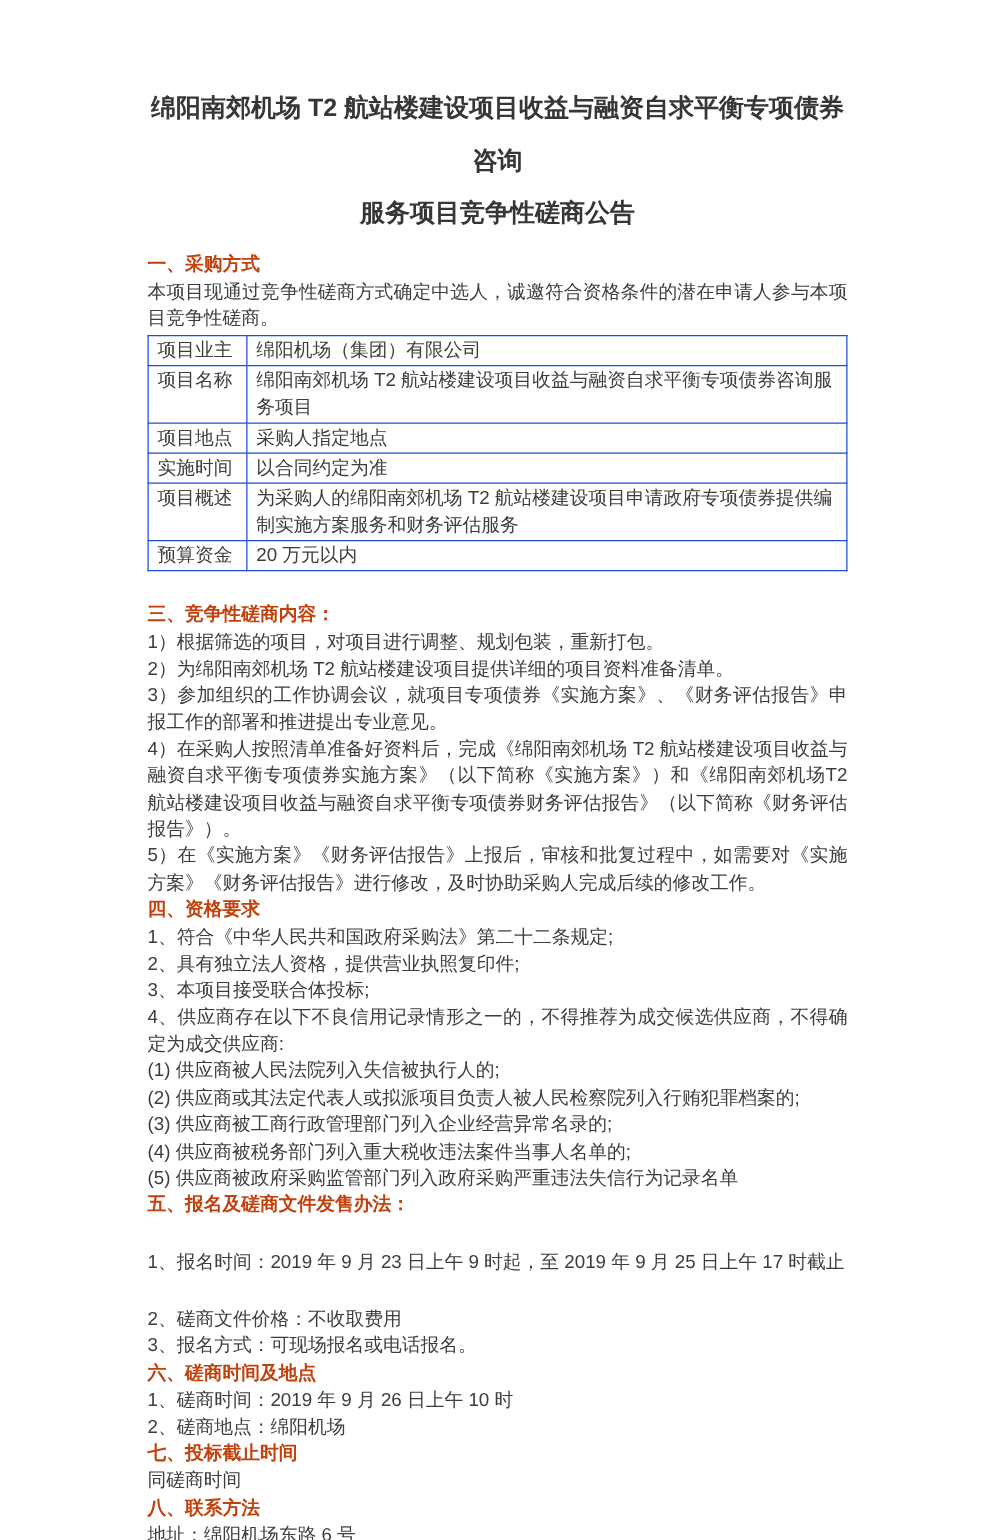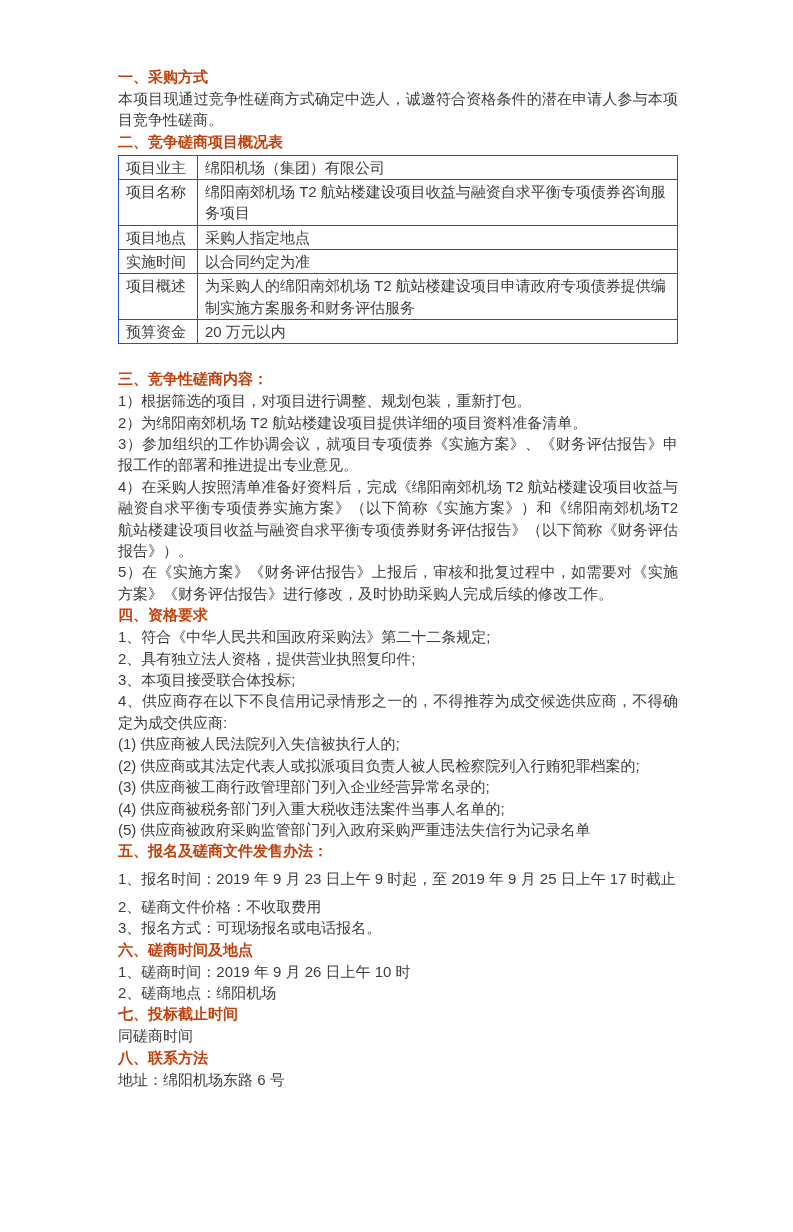--- a/index.html
+++ b/index.html
@@ -29,21 +29,21 @@
     line-height: 22px;
   }
   .sec-heading.after-table { margin-top: 24px; }
   .body-text, .list-item {
     margin: 0;
     font-size: 15px;
     line-height: 21.4px;
     text-align: justify;
     color: #3d3d3d;
   }
-  .list-item.spaced { margin: 6px 0; }
+  .list-item.spaced { margin: 24px 0; }
   .overview-table {
     border-collapse: collapse;
     width: 100%;
     margin: 2px 0 0 0;
     table-layout: fixed;
   }
   .overview-table td {
     border: 1px solid #1d4ed8;
     font-size: 15px;
     line-height: 21.3px;
@@ -53,25 +53,28 @@
   }
   td.row-label { width: 64px; white-space: nowrap; }
   .red-text { color: #f2100d; }
   .title-block { margin-bottom: 9px; }
 </style>
 </head>
 <body>
 
 <div class="page">
 
+  <div class="title-block">
+    <h1 class="doc-title">绵阳南郊机场 T2 航站楼建设项目收益与融资自求平衡专项债券咨询</h1>
+    <h1 class="doc-title">服务项目竞争性磋商公告</h1>
+  </div>
 
   <h2 class="sec-heading">一、采购方式</h2>
   <p class="body-text">本项目现通过竞争性磋商方式确定中选人，诚邀符合资格条件的潜在申请人参与本项目竞争性磋商。</p>
 
-  <h2 class="sec-heading">二、竞争磋商项目概况表</h2>
   <table class="overview-table">
     <tbody>
       <tr>
         <td class="row-label">项目业主</td>
         <td>绵阳机场（集团）有限公司</td>
       </tr>
       <tr>
         <td class="row-label">项目名称</td>
         <td>绵阳南郊机场 T2 航站楼建设项目收益与融资自求平衡专项债券咨询服务项目</td>
       </tr>

